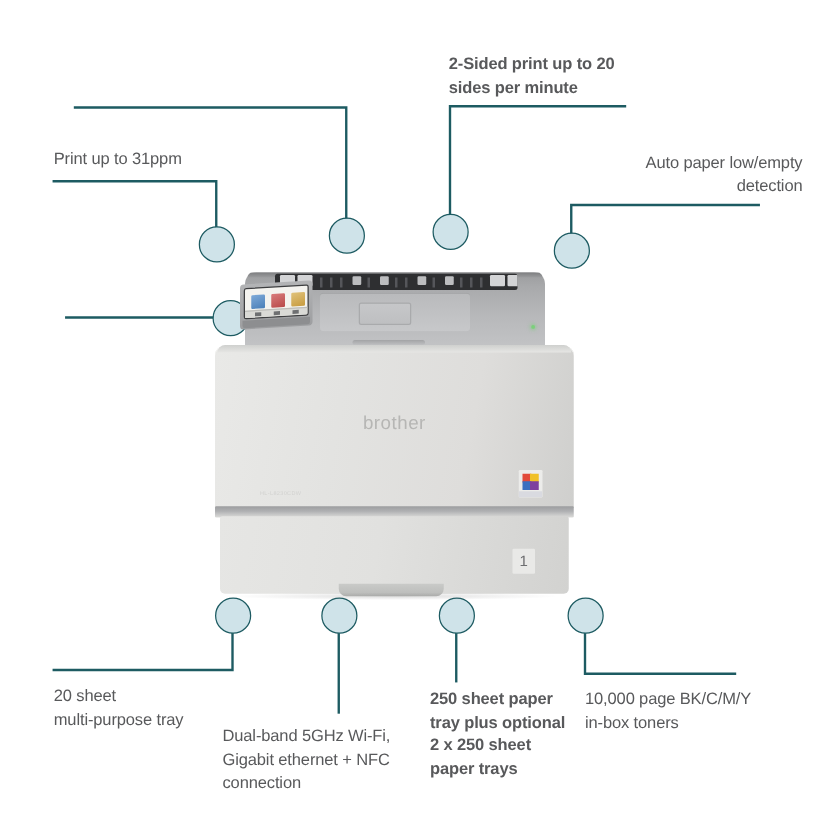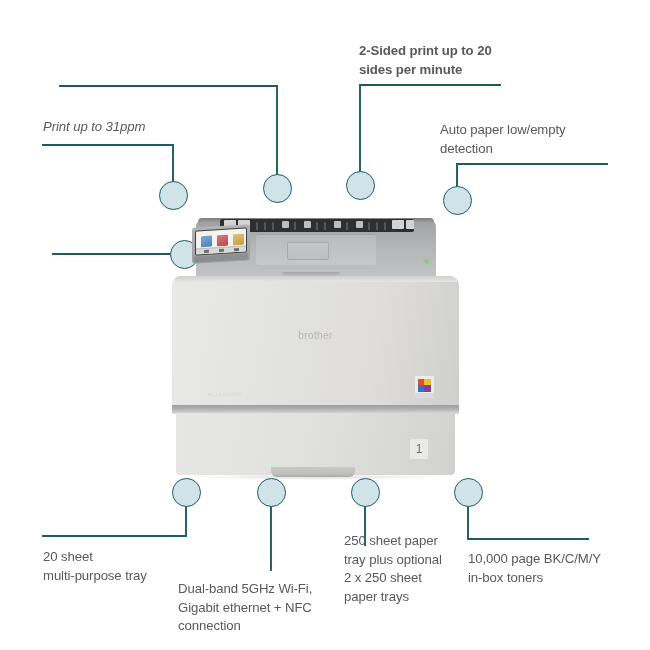--- a/index.html
+++ b/index.html
@@ -219,21 +219,21 @@
     background: linear-gradient(180deg, #cfd0ce, #e6e6e4);
     border-radius: 7px 7px 0 0;
   }
   .p-brand {
     position: absolute;
     left: 0;
     top: 118px;
     width: 287px;
     text-align: center;
     color: #b6b6b4;
-    font-size: 10px;
+    font-size: 15px;
     letter-spacing: 0.4px;
     font-family: "Liberation Sans", sans-serif;
   }
   .p-model {
     position: absolute;
     left: 36px;
     top: 180px;
     color: #d2d2d0;
     font-size: 4.4px;
     letter-spacing: 0.3px;
@@ -357,37 +357,37 @@
   <div class="node-dot" style="left:263px; top:174px;"></div>
   <div class="node-dot" style="left:346px; top:171px;"></div>
   <div class="node-dot" style="left:443px; top:186px;"></div>
   <div class="node-dot" style="left:170px; top:240px;"></div>
   <div class="node-dot" style="left:172px; top:478px;"></div>
   <div class="node-dot" style="left:257px; top:478px;"></div>
   <div class="node-dot" style="left:351px; top:478px;"></div>
   <div class="node-dot" style="left:454px; top:478px;"></div>
 
 
-  <div class="callout-text" style="left:43px; top:118px; width:200px;font-style:italic;">Print up to 31ppm</div>
+  <div class="callout-text" style="left:43px; top:118px; width:200px;">Print up to 31ppm</div>
 
   <div class="callout-text" style="left:359px; top:42px; width:200px;font-weight:bold;">2-Sided print up to 20
 sides per minute</div>
 
-  <div class="callout-text" style="left:440px; top:121px; width:190px;">Auto paper low/empty
+  <div class="callout-text" style="left:452px; top:121px; width:190px;text-align:right;">Auto paper low/empty
 detection</div>
 
 
   <div class="callout-text" style="left:43px; top:548px; width:180px;">20 sheet
 multi-purpose tray</div>
 
   <div class="callout-text" style="left:178px; top:580px; width:180px;">Dual-band 5GHz Wi-Fi,
 Gigabit ethernet + NFC
 connection</div>
 
-  <div class="callout-text" style="left:344px; top:532px; width:130px;">250 sheet paper
+  <div class="callout-text" style="left:344px; top:550px; width:130px;font-weight:bold;">250 sheet paper
 tray plus optional
 2 x 250 sheet
 paper trays</div>
 
   <div class="callout-text" style="left:468px; top:550px; width:180px;">10,000 page BK/C/M/Y
 in-box toners</div>
 
   <div id="printer">
 
     <div class="p-top"></div>

